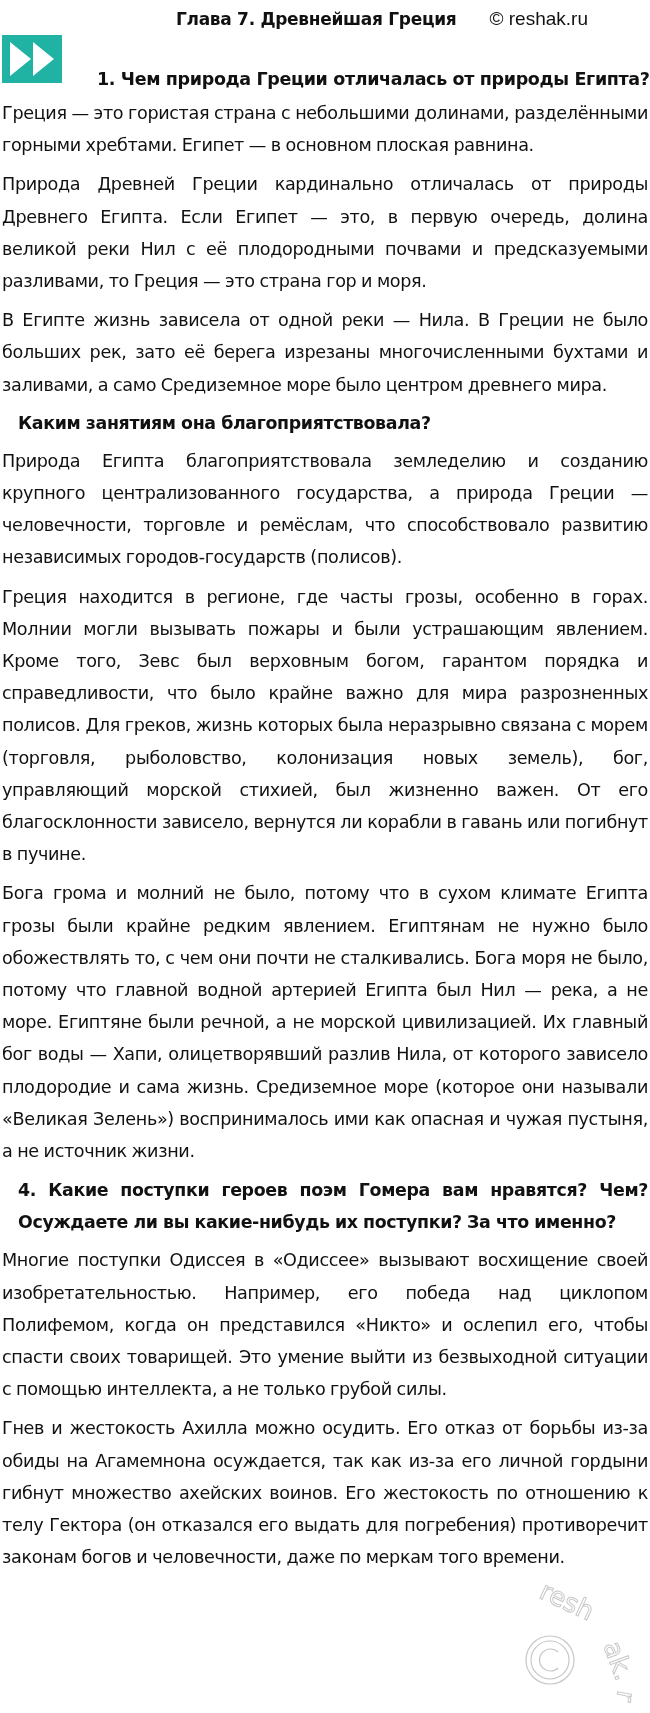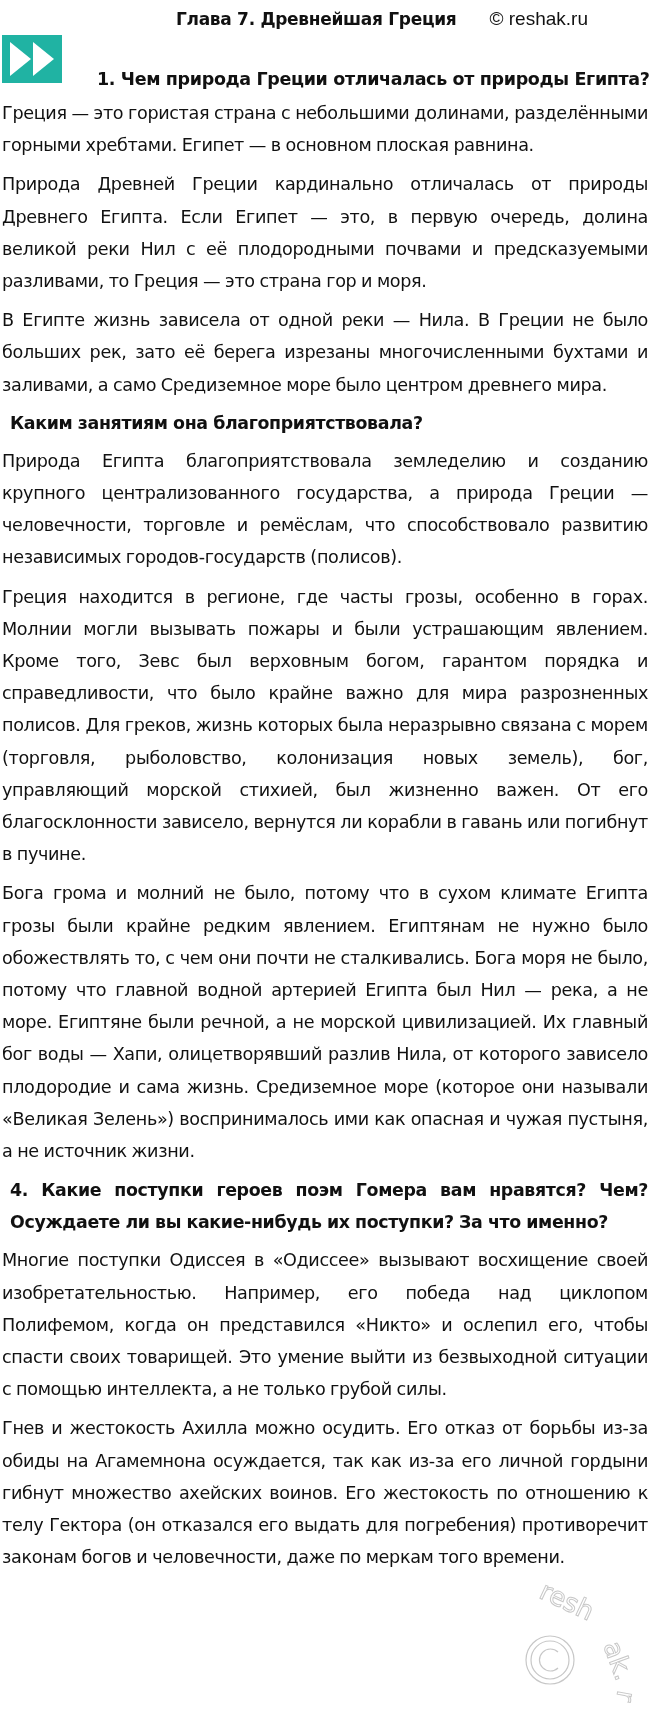--- a/index.html
+++ b/index.html
@@ -90,21 +90,21 @@
   .para {
     margin: 0 0 7px 0;
     font-size: 17.6px;
     line-height: 32.2px;
     text-align: justify;
     text-align-last: left;
     letter-spacing: -0.35px;
     word-spacing: -0.5px;
   }
   .qhead {
-    margin: 0 0 6px 8px;
+    margin: 0 0 6px 16px;
     font-weight: bold;
     font-size: 17.4px;
     line-height: 32px;
     text-align: justify;
     text-align-last: left;
     letter-spacing: -0.35px;
     word-spacing: -0.3px;
   }
   .qhead.sub {
     margin-top: -1px;

